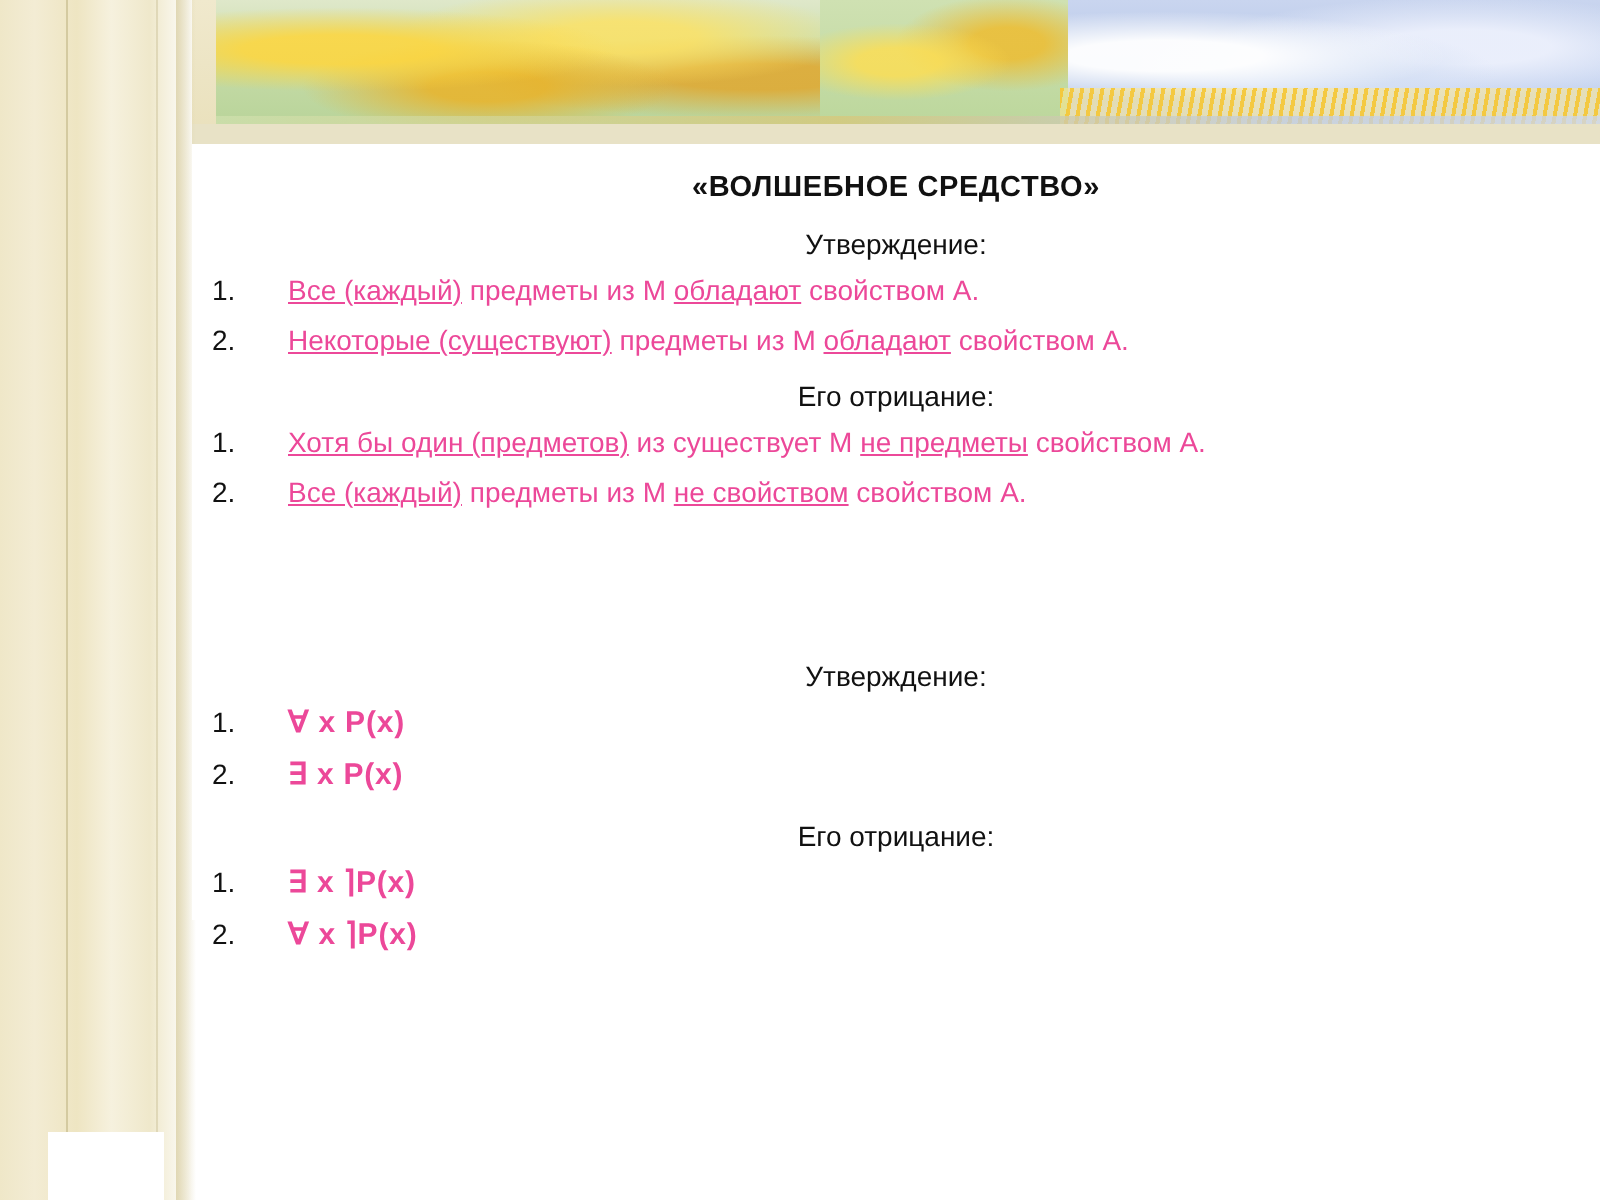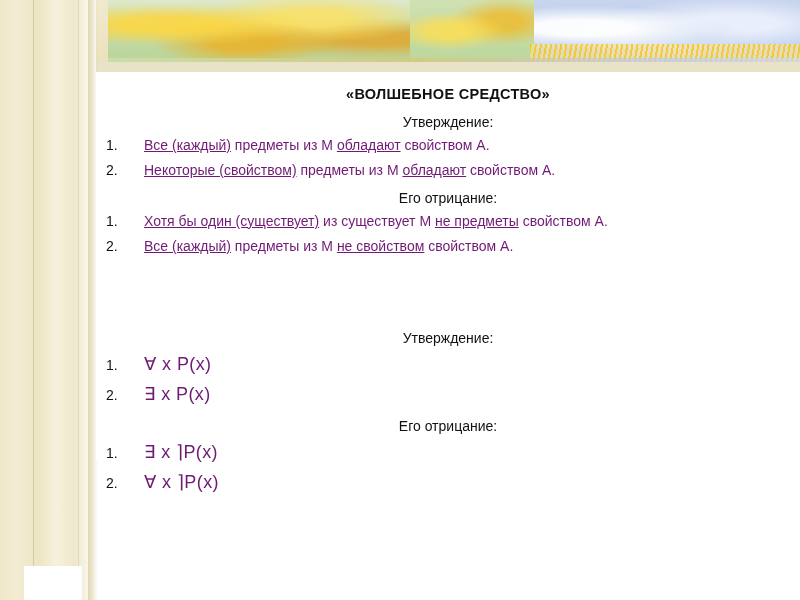--- a/index.html
+++ b/index.html
@@ -176,25 +176,25 @@
   ol.num-list li .num {
     width: 46px;
     flex: 0 0 46px;
     text-align: left;
     padding-left: 8px;
     box-sizing: border-box;
     color: #111;
   }
   ol.num-list li .txt {
     flex: 1 1 auto;
-    color: #701a75;
+    color: #ec4899;
   }
   .u { text-decoration: underline; }
 
-  .sym { font-size: 18px; }
+  .sym { font-size: 15px; font-weight: bold; }
 
   .block-gap { height: 56px; }
 
   .math-list li { margin: 7px 0; }
   .math-list li .txt { letter-spacing: .4px; }
 
   
   .page-edge {
     position: absolute;
     left: 24px;
@@ -230,29 +230,29 @@
     <div class="title">«ВОЛШЕБНОЕ СРЕДСТВО»</div>
 
     <div class="centered-label">Утверждение:</div>
     <ol class="num-list">
       <li>
         <span class="num">1.</span>
         <span class="txt"><span class="u">Все (каждый)</span><span> предметы из М </span><span class="u">обладают</span><span> свойством А.</span></span>
       </li>
       <li>
         <span class="num">2.</span>
-        <span class="txt"><span class="u">Некоторые (свойством)</span><span> предметы из М </span><span class="u">обладают</span><span> свойством А.</span></span>
+        <span class="txt"><span class="u">Некоторые (существуют)</span><span> предметы из М </span><span class="u">обладают</span><span> свойством А.</span></span>
       </li>
     </ol>
 
     <div class="centered-label tight">Его отрицание:</div>
     <ol class="num-list">
       <li>
         <span class="num">1.</span>
-        <span class="txt"><span class="u">Хотя бы один (существует)</span><span> из существует М </span><span class="u">не предметы</span><span> свойством А.</span></span>
+        <span class="txt"><span class="u">Хотя бы один (предметов)</span><span> из существует М </span><span class="u">не предметы</span><span> свойством А.</span></span>
       </li>
       <li>
         <span class="num">2.</span>
         <span class="txt"><span class="u"> Все (каждый)</span><span> предметы из М </span><span class="u">не свойством</span><span> свойством А.</span></span>
       </li>
     </ol>
 
     <div class="block-gap"></div>
 
     <div class="centered-label">Утверждение:</div>

